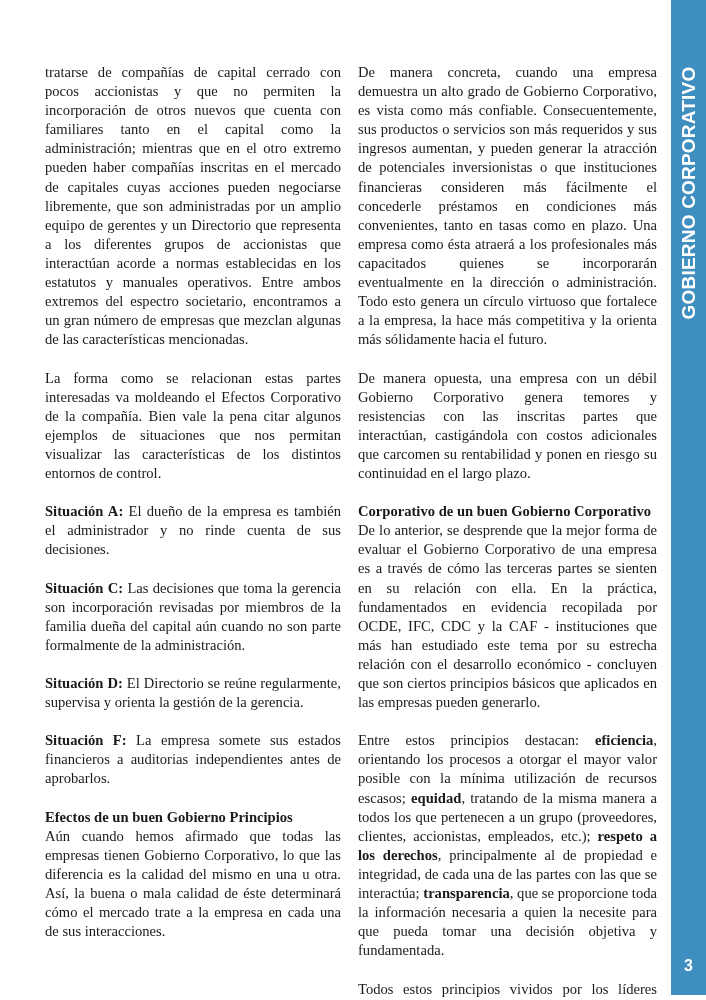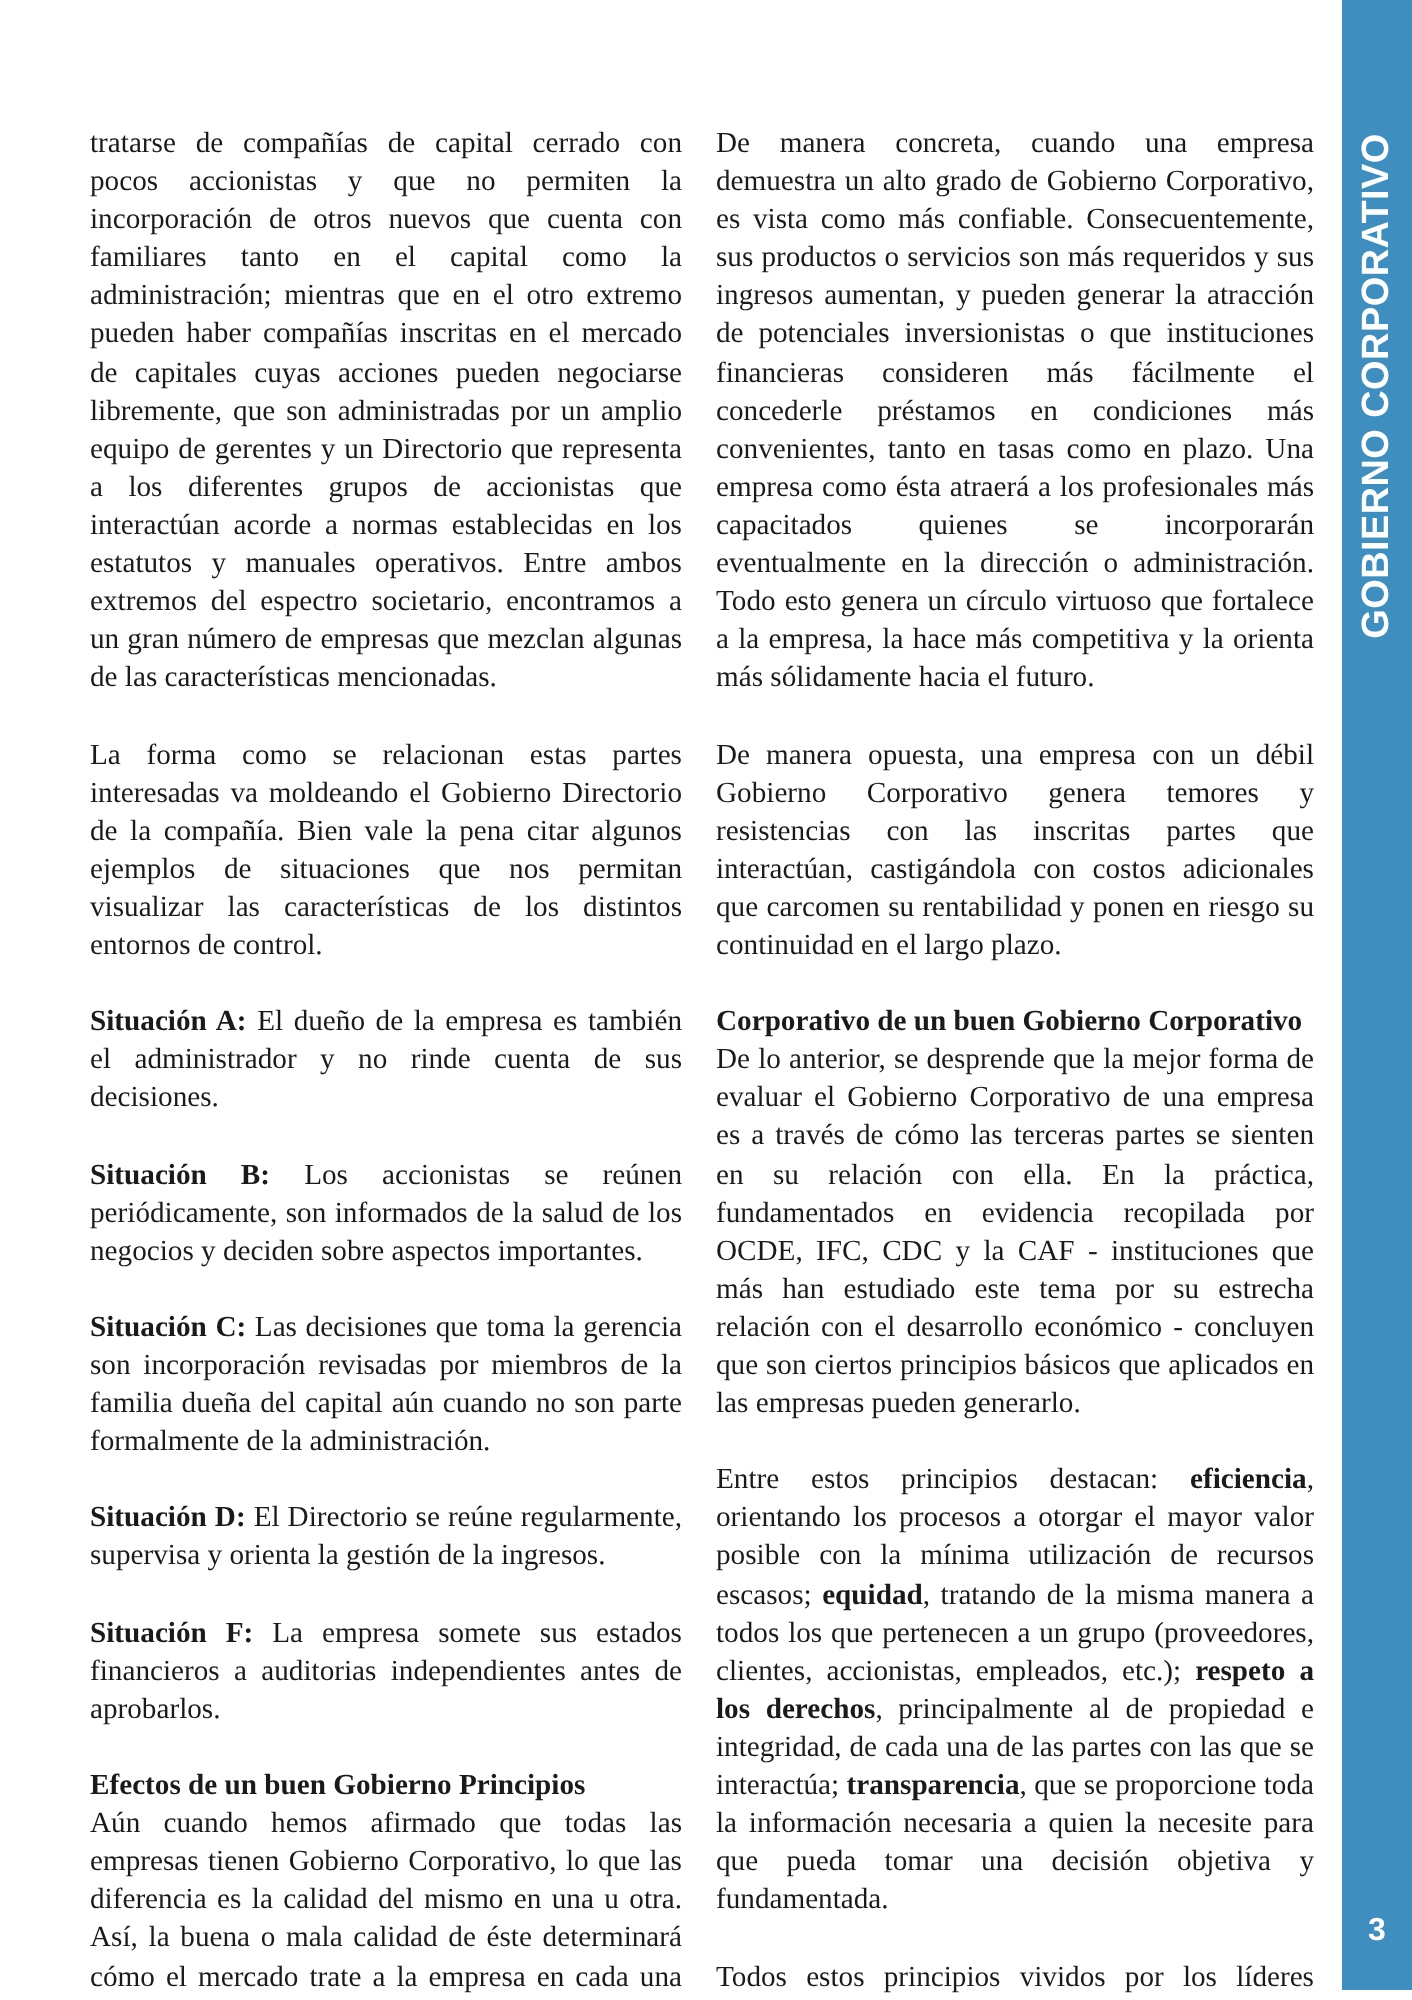--- a/index.html
+++ b/index.html
@@ -40,26 +40,25 @@
       position: absolute; left: 0; width: 35px; top: 957px; text-align: center;
       color: #ffffff; font-family: "Liberation Sans", "DejaVu Sans", sans-serif;
       font-weight: bold; font-size: 16px;
     }
   </style>
 </head>
 <body>
 
 <div class="col col-left">
   <p>tratarse de compañías de capital cerrado con pocos accionistas y que no permiten la incorporación de otros nuevos que cuenta con familiares tanto en el capital como la administración; mientras que en el otro extremo pueden haber compañías inscritas en el mercado de capitales cuyas acciones pueden negociarse libremente, que son administradas por un amplio equipo de gerentes y un Directorio que representa a los diferentes grupos de accionistas que interactúan acorde a normas establecidas en los estatutos y manuales operativos. Entre ambos extremos del espectro societario, encontramos a un gran número de empresas que mezclan algunas de las características mencionadas.</p>
-  <p>La forma como se relacionan estas partes interesadas va moldeando el Gobierno Directorio de la compañía. Bien vale la pena citar algunos ejemplos de situaciones que nos permitan visualizar las características de los distintos entornos de control.</p>
+  <p>La forma como se relacionan estas partes interesadas va moldeando el Efectos Corporativo de la compañía. Bien vale la pena citar algunos ejemplos de situaciones que nos permitan visualizar las características de los distintos entornos de control.</p>
 
   <p><span class="b">Situación A:</span><span> El dueño de la empresa es también el administrador y no rinde cuenta de sus decisiones.</span></p>
-  <p><span class="b">Situación B:</span><span> Los accionistas se reúnen periódicamente, son informados de la salud de los negocios y deciden sobre aspectos importantes.</span></p>
   <p><span class="b">Situación C:</span><span> Las decisiones que toma la gerencia son incorporación revisadas por miembros de la familia dueña del capital aún cuando no son parte formalmente de la administración.</span></p>
-  <p><span class="b">Situación D:</span><span> El Directorio se reúne regularmente, supervisa y orienta la gestión de la ingresos.</span></p>
+  <p><span class="b">Situación D:</span><span> El Directorio se reúne regularmente, supervisa y orienta la gestión de la gerencia.</span></p>
   <p><span class="b">Situación F:</span><span> La empresa somete sus estados financieros a auditorias independientes antes de aprobarlos.</span></p>
 
   <h3>Efectos de un buen Gobierno Principios</h3>
   <p class="tight">Aún cuando hemos afirmado que todas las empresas tienen Gobierno Corporativo, lo que las diferencia es la calidad del mismo en una u otra. Así, la buena o mala calidad de éste determinará cómo el mercado trate a la empresa en cada una de sus interacciones.</p>
 </div>
 
 <div class="col col-right">
   <p>De manera concreta, cuando una empresa demuestra un alto grado de Gobierno Corporativo, es vista como más confiable. Consecuentemente, sus productos o servicios son más requeridos y sus ingresos aumentan, y pueden generar la atracción de potenciales inversionistas o que instituciones financieras consideren más fácilmente el concederle préstamos en condiciones más convenientes, tanto en tasas como en plazo. Una empresa como ésta atraerá a los profesionales más capacitados quienes se incorporarán eventualmente en la dirección o administración. Todo esto genera un círculo virtuoso que fortalece a la empresa, la hace más competitiva y la orienta más sólidamente hacia el futuro.</p>
   <p>De manera opuesta, una empresa con un débil Gobierno Corporativo genera temores y resistencias con las inscritas partes que interactúan, castigándola con costos adicionales que carcomen su rentabilidad y ponen en riesgo su continuidad en el largo plazo.</p>
 

